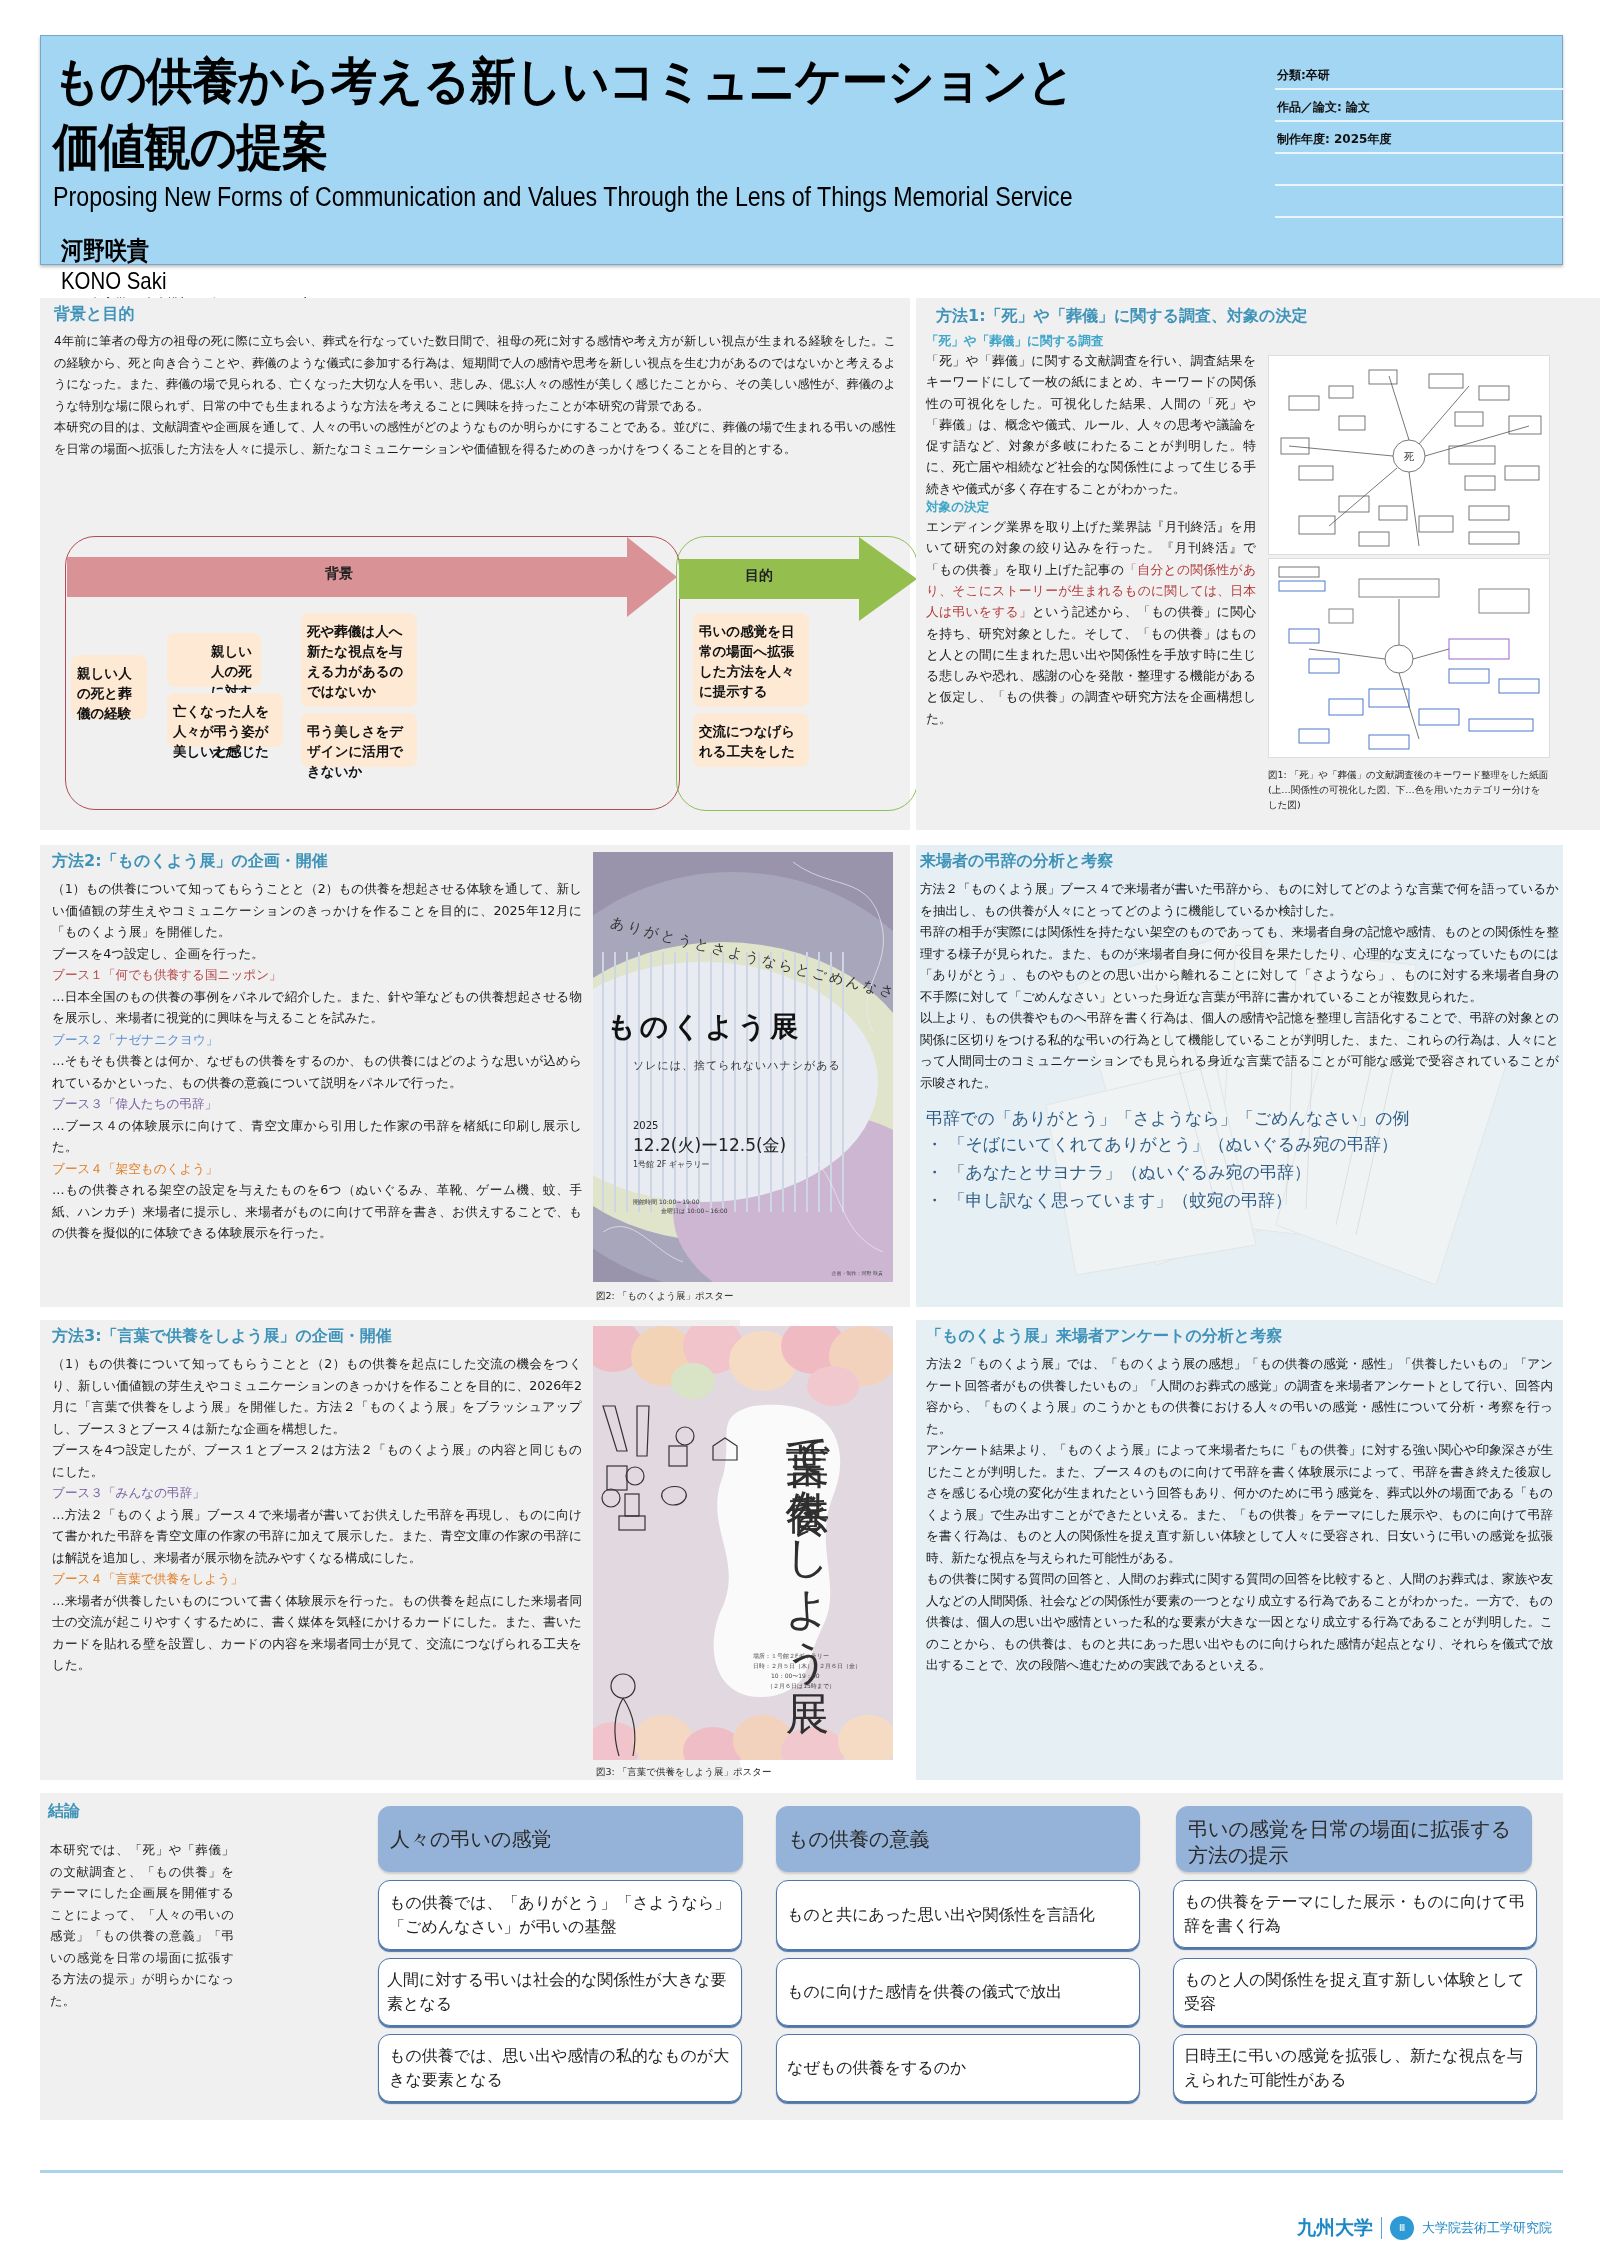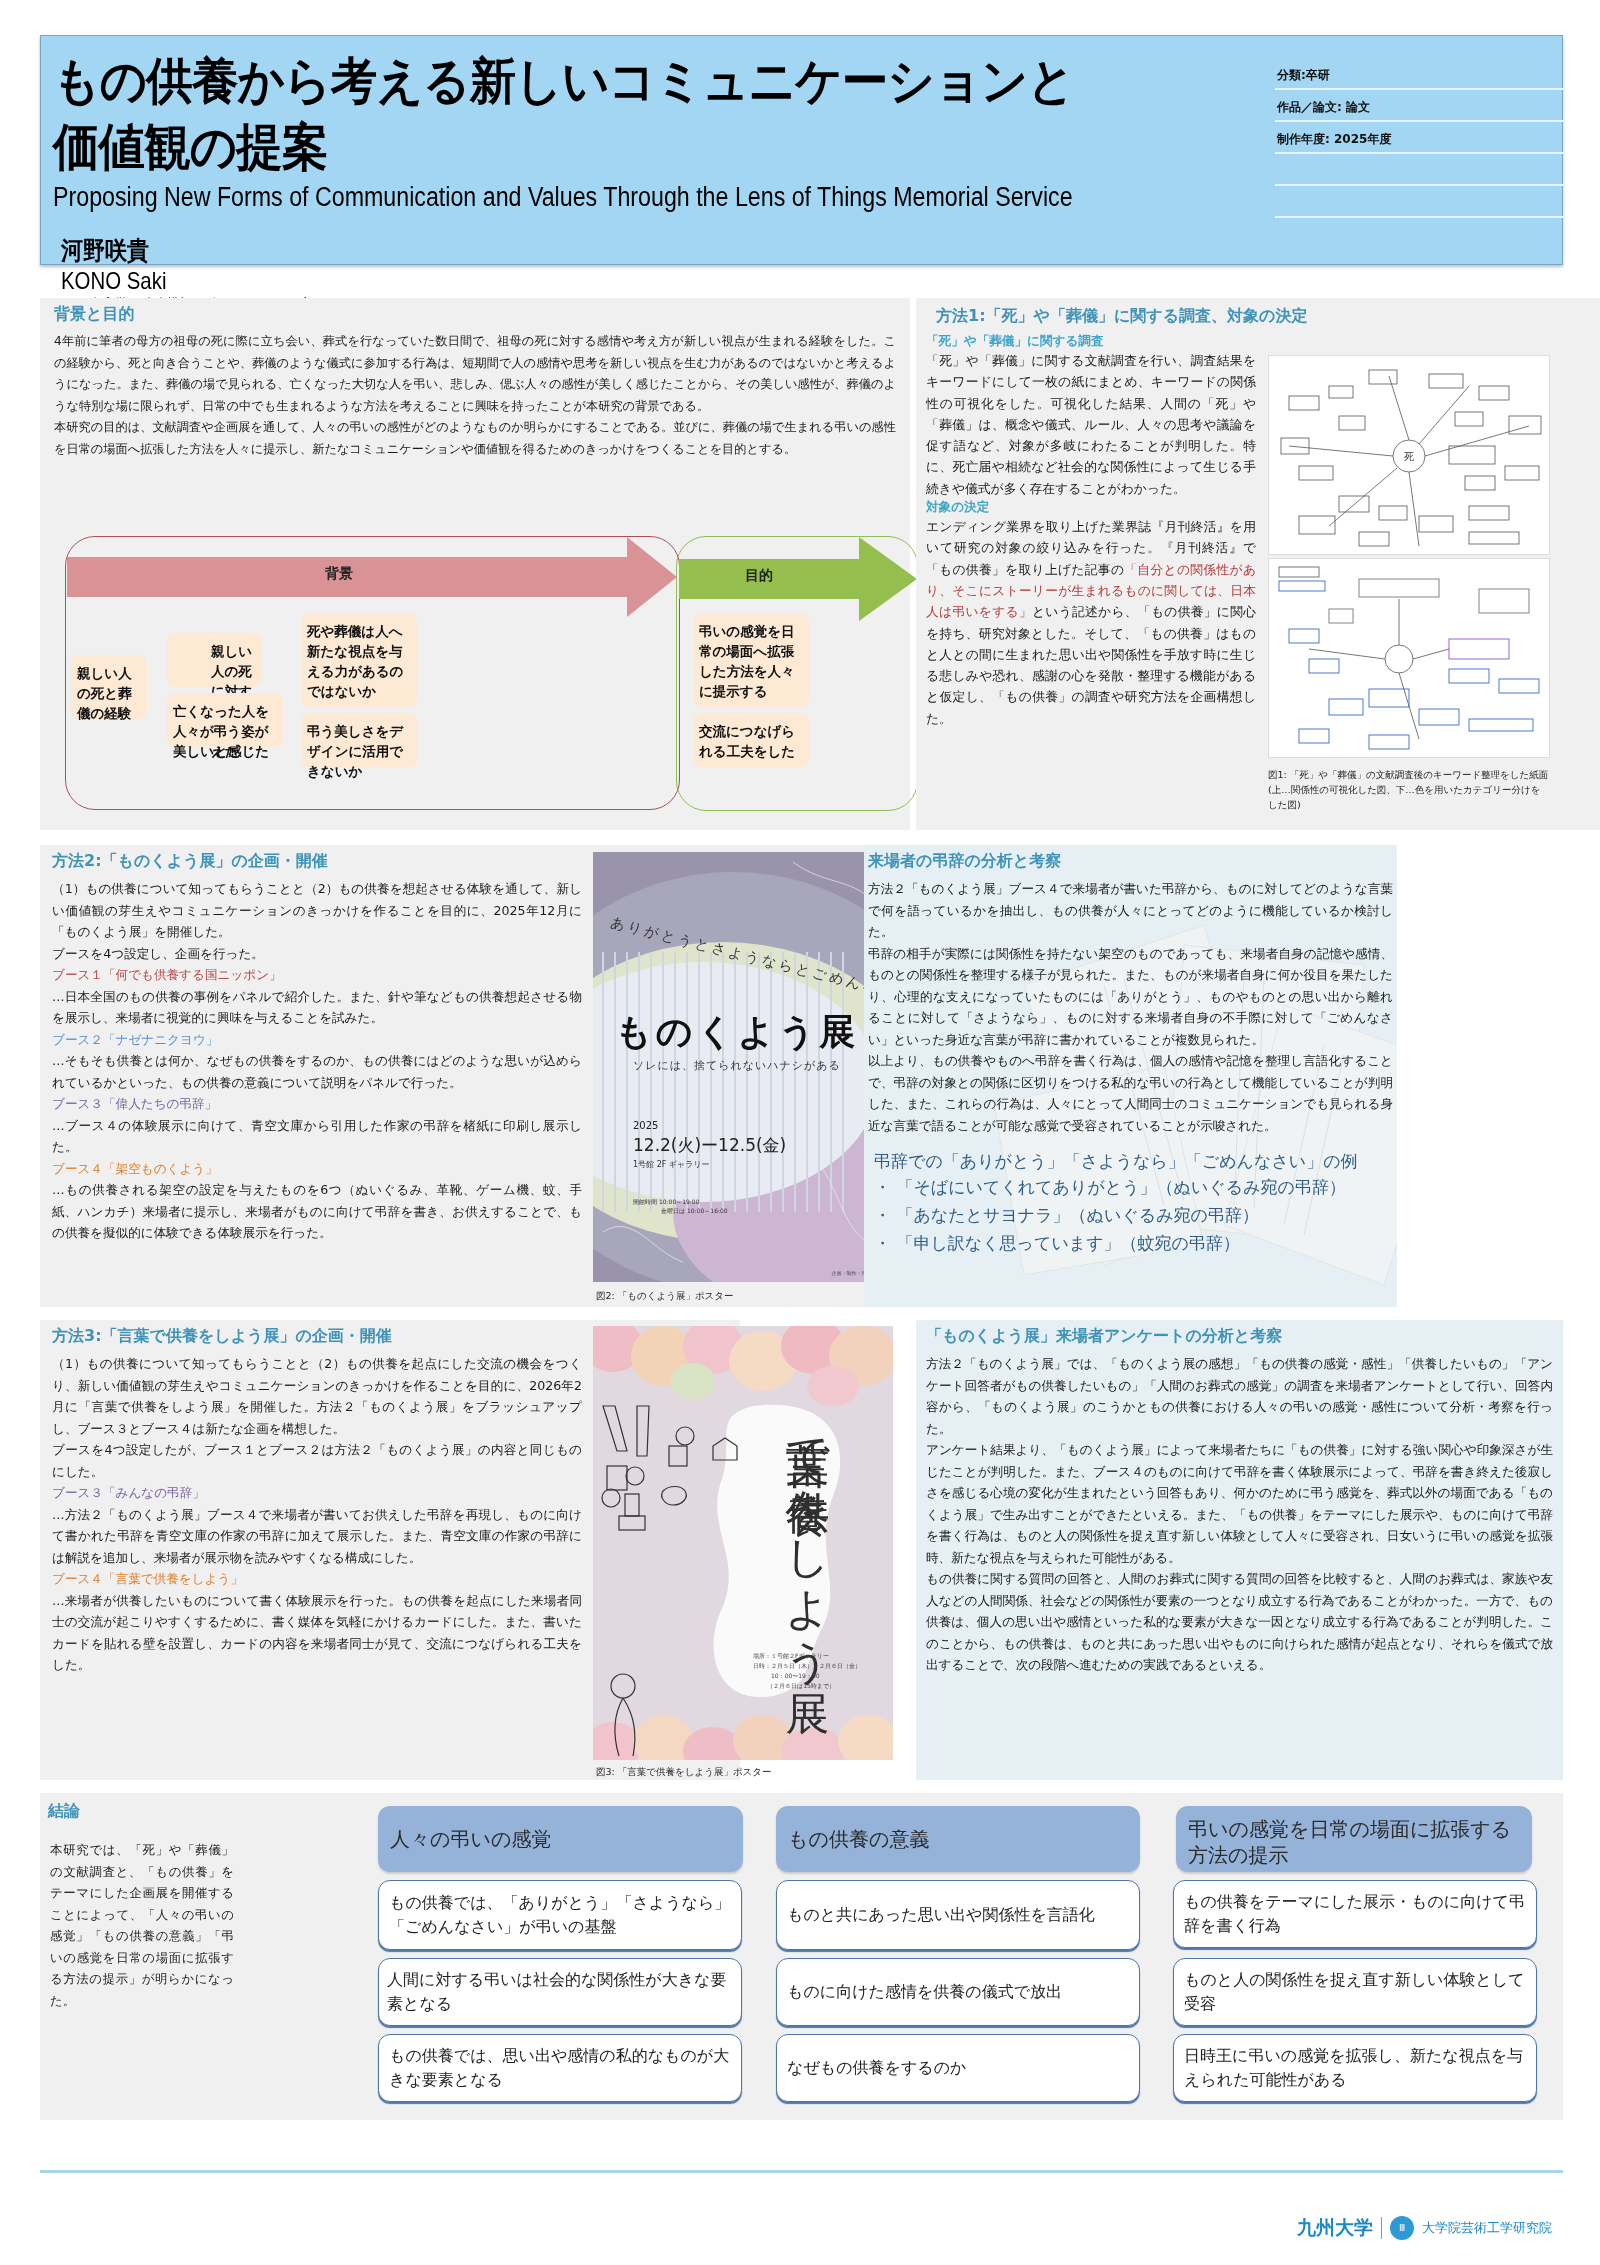--- a/index.html
+++ b/index.html
@@ -227,35 +227,35 @@
         <line x1="238" y1="100" x2="238" y2="360"></line>
         <line x1="250" y1="100" x2="250" y2="360"></line>
     </g>
     <g stroke="#eceaf2" stroke-width="1" fill="none" opacity="0.7">
       <path d="M200,10 C240,40 280,20 290,80 C295,120 260,140 280,180"></path>
       <path d="M210,300 C250,320 240,380 290,400"></path>
       <path d="M10,380 C40,360 60,400 90,410"></path>
     </g>
   </svg>
   <div style="position:absolute; left:20px; top:62px; width:280px; font-size:14px; color:#333; transform:rotate(14deg); transform-origin:left top; letter-spacing:3px; white-space:nowrap;">ありがとうとさようならとごめんなさい</div>
-  <div style="position:absolute; left:22px; top:156px; font-size:36px; font-weight:bold; color:#111; letter-spacing:4px;">ものくよう展</div>
+  <div style="position:absolute; left:14px; top:156px; font-size:28px; font-weight:bold; color:#111; letter-spacing:4px;">ものくよう展</div>
   <div style="position:absolute; left:40px; top:206px; font-size:11px; color:#333; letter-spacing:1px;">ソレには、捨てられないハナシがある</div>
   <div style="position:absolute; left:40px; top:268px; font-size:10px; color:#222;">2025</div>
   <div style="position:absolute; left:40px; top:282px; font-size:17px; color:#222;">12.2(火)ー12.5(金)</div>
   <div style="position:absolute; left:40px; top:307px; font-size:8px; color:#333;">1号館 2F ギャラリー</div>
   <div style="position:absolute; left:40px; top:345px; font-size:6px; color:#333; line-height:9px;">
     <span>開館時間</span>
     <span>10:00～19:00</span><br>
     <span style="margin-left:28px;">金曜日は 10:00～16:00</span>
   </div>
   <div style="position:absolute; right:10px; top:418px; font-size:5px; color:#444;">企画・制作：河野 咲貴</div>
 </div>
 <div class="caption" style="left:596px; top:1288px;">図2: 「ものくよう展」ポスター</div>
 
-<div class="panel blue" style="left:864px; top:845px; width:533px; height:462px; padding:6px 4px; overflow:hidden;">
+<div class="panel blue" style="left:916px; top:845px; width:647px; height:462px; padding:6px 4px; overflow:hidden;">
   <svg width="480" height="380" viewBox="0 0 480 380" style="position:absolute; left:120px; top:60px; opacity:0.55;">
     <g fill="#f7f7f5" stroke="#ddd">
       <polygon points="40,80 220,20 300,300 120,360"></polygon>
       <polygon points="200,40 380,60 360,340 180,320"></polygon>
       <polygon points="300,100 470,160 400,380 240,320"></polygon>
       <polygon points="10,200 180,160 220,340 40,370"></polygon>
     </g>
     <g stroke="#bbb" stroke-width="0.6">
       <line x1="120" y1="80" x2="180" y2="300"></line>
         <line x1="140" y1="74" x2="200" y2="296"></line>

